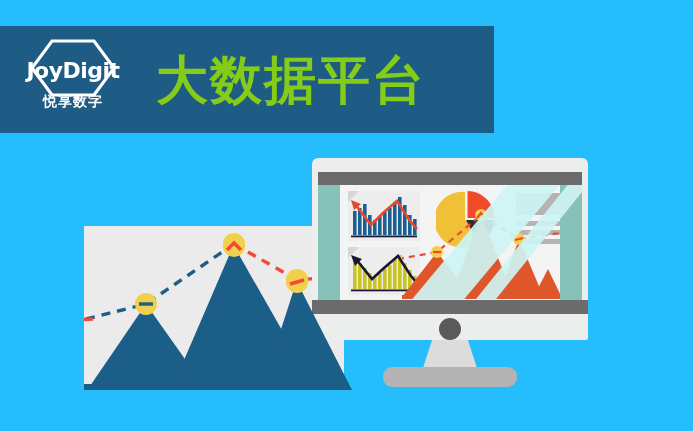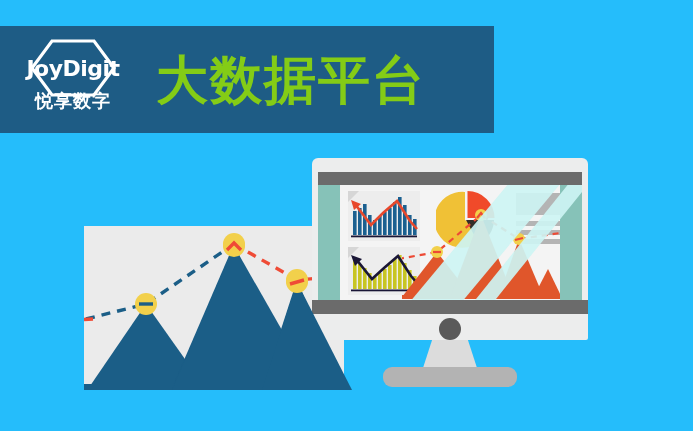--- a/index.html
+++ b/index.html
@@ -22,21 +22,21 @@
     display:flex;flex-direction:column;align-items:center;justify-content:center;
     flex:0 0 auto;
   }
   .hexwrap{position:absolute;left:50%;top:2px;transform:translateX(-50%);width:86px;height:58px;}
   .logo-word{
     position:relative;z-index:2;color:#ffffff;font-size:22px;font-weight:bold;
     letter-spacing:-0.5px;line-height:1;margin-top:8px;
     font-family:"DejaVu Sans",sans-serif;
   }
   .logo-sub{
-    position:relative;z-index:2;color:#ffffff;font-size:18px;font-weight:bold;
+    position:relative;z-index:2;color:#ffffff;font-size:14px;font-weight:bold;
     letter-spacing:1px;margin-top:12px;line-height:1;white-space:nowrap;
   }
   .banner-title{
     color:#84cc16;font-size:52px;font-weight:bold;letter-spacing:2px;
     margin-left:24px;line-height:1;white-space:nowrap;
   }
 
   
   .left-panel{
     position:absolute;left:84px;top:226px;width:260px;height:164px;

